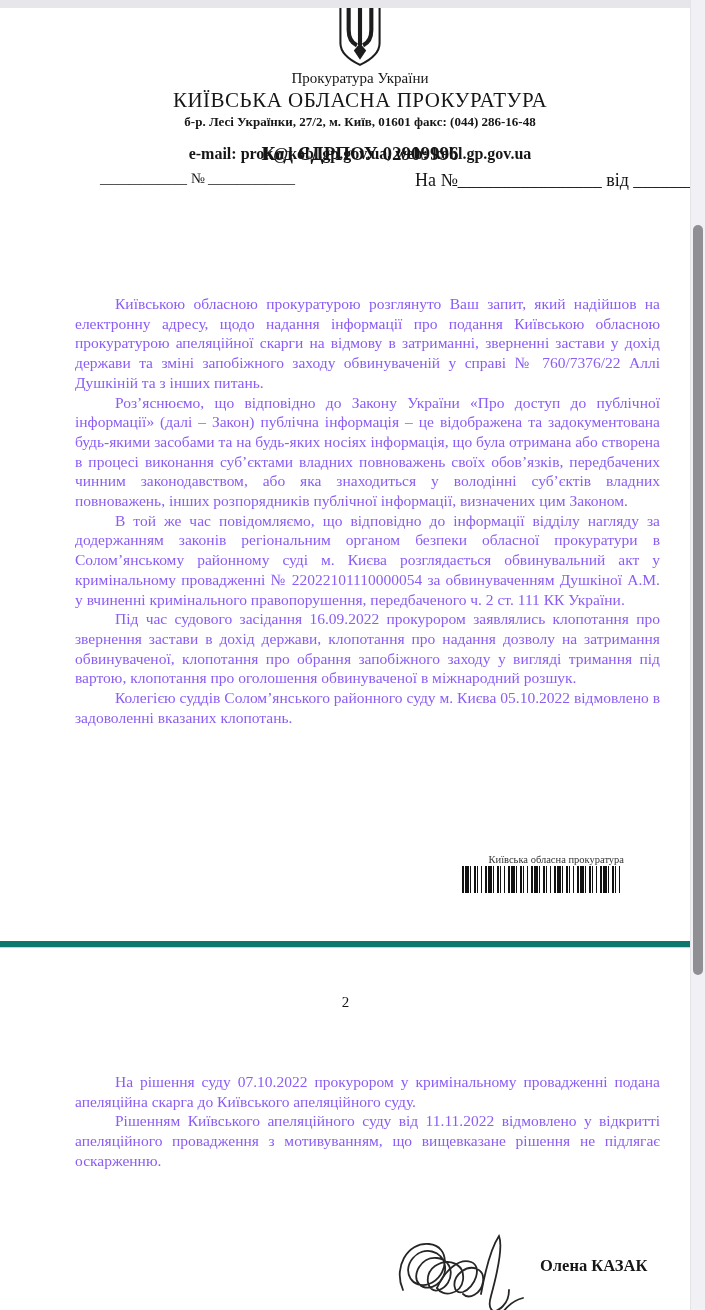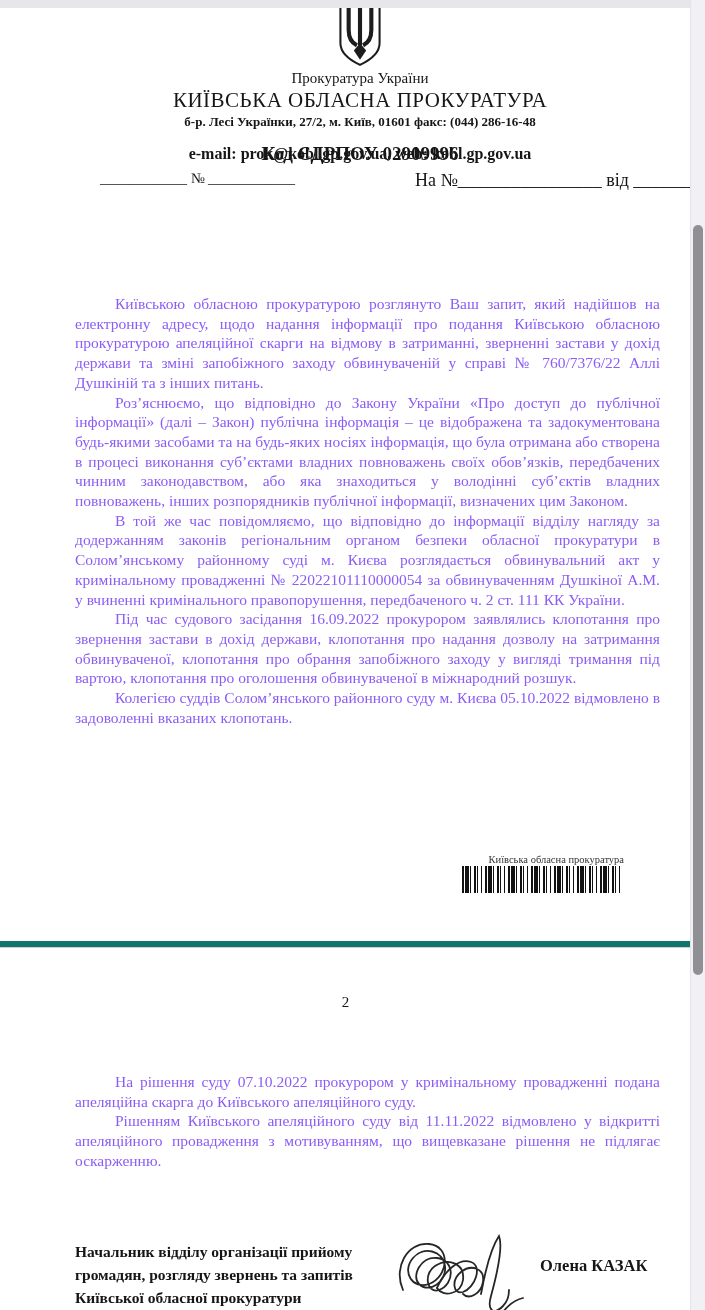--- a/index.html
+++ b/index.html
@@ -93,25 +93,20 @@
 
 <div class="page page2">
 
   <div class="page-num">2</div>
 
   <div class="bodytext body2">
     <p>На рішення суду 07.10.2022 прокурором у кримінальному провадженні подана апеляційна скарга до Київського апеляційного суду.</p>
     <p>Рішенням Київського апеляційного суду від 11.11.2022 відмовлено у відкритті апеляційного провадження з мотивуванням, що вищевказане рішення не підлягає оскарженню.</p>
   </div>
 
-  <div class="sig-title">
-    <div>Начальник відділу організації прийому</div>
-    <div>громадян, розгляду звернень та запитів</div>
-    <div>Київської обласної прокуратури</div>
-  </div>
 
   <svg class="sig-scribble" width="155" height="95" viewBox="0 0 155 95">
     <g fill="none" stroke="#262626" stroke-width="1.8" stroke-linecap="round">
       <path d="M18,62 C8,40 22,14 44,16 C66,18 64,48 44,56 C28,62 16,44 28,30 C38,18 58,22 60,38 C62,54 44,66 34,56 C26,48 36,28 52,30 C70,32 70,56 54,62 C42,66 38,46 50,38 C64,29 80,36 78,52 C76,66 58,70 52,60"></path>
       <path d="M52,60 C60,42 74,30 86,34 C98,38 90,60 78,64 C68,67 66,52 76,44 C86,36 100,40 98,54 C96,66 84,72 78,66"></path>
       <path d="M96,66 C100,44 106,20 114,8 C118,18 112,46 106,68 C102,82 108,88 118,78 C122,74 124,68 124,62"></path>
       <path d="M118,84 C124,76 130,72 138,70"></path>
     </g>
   </svg>
 

